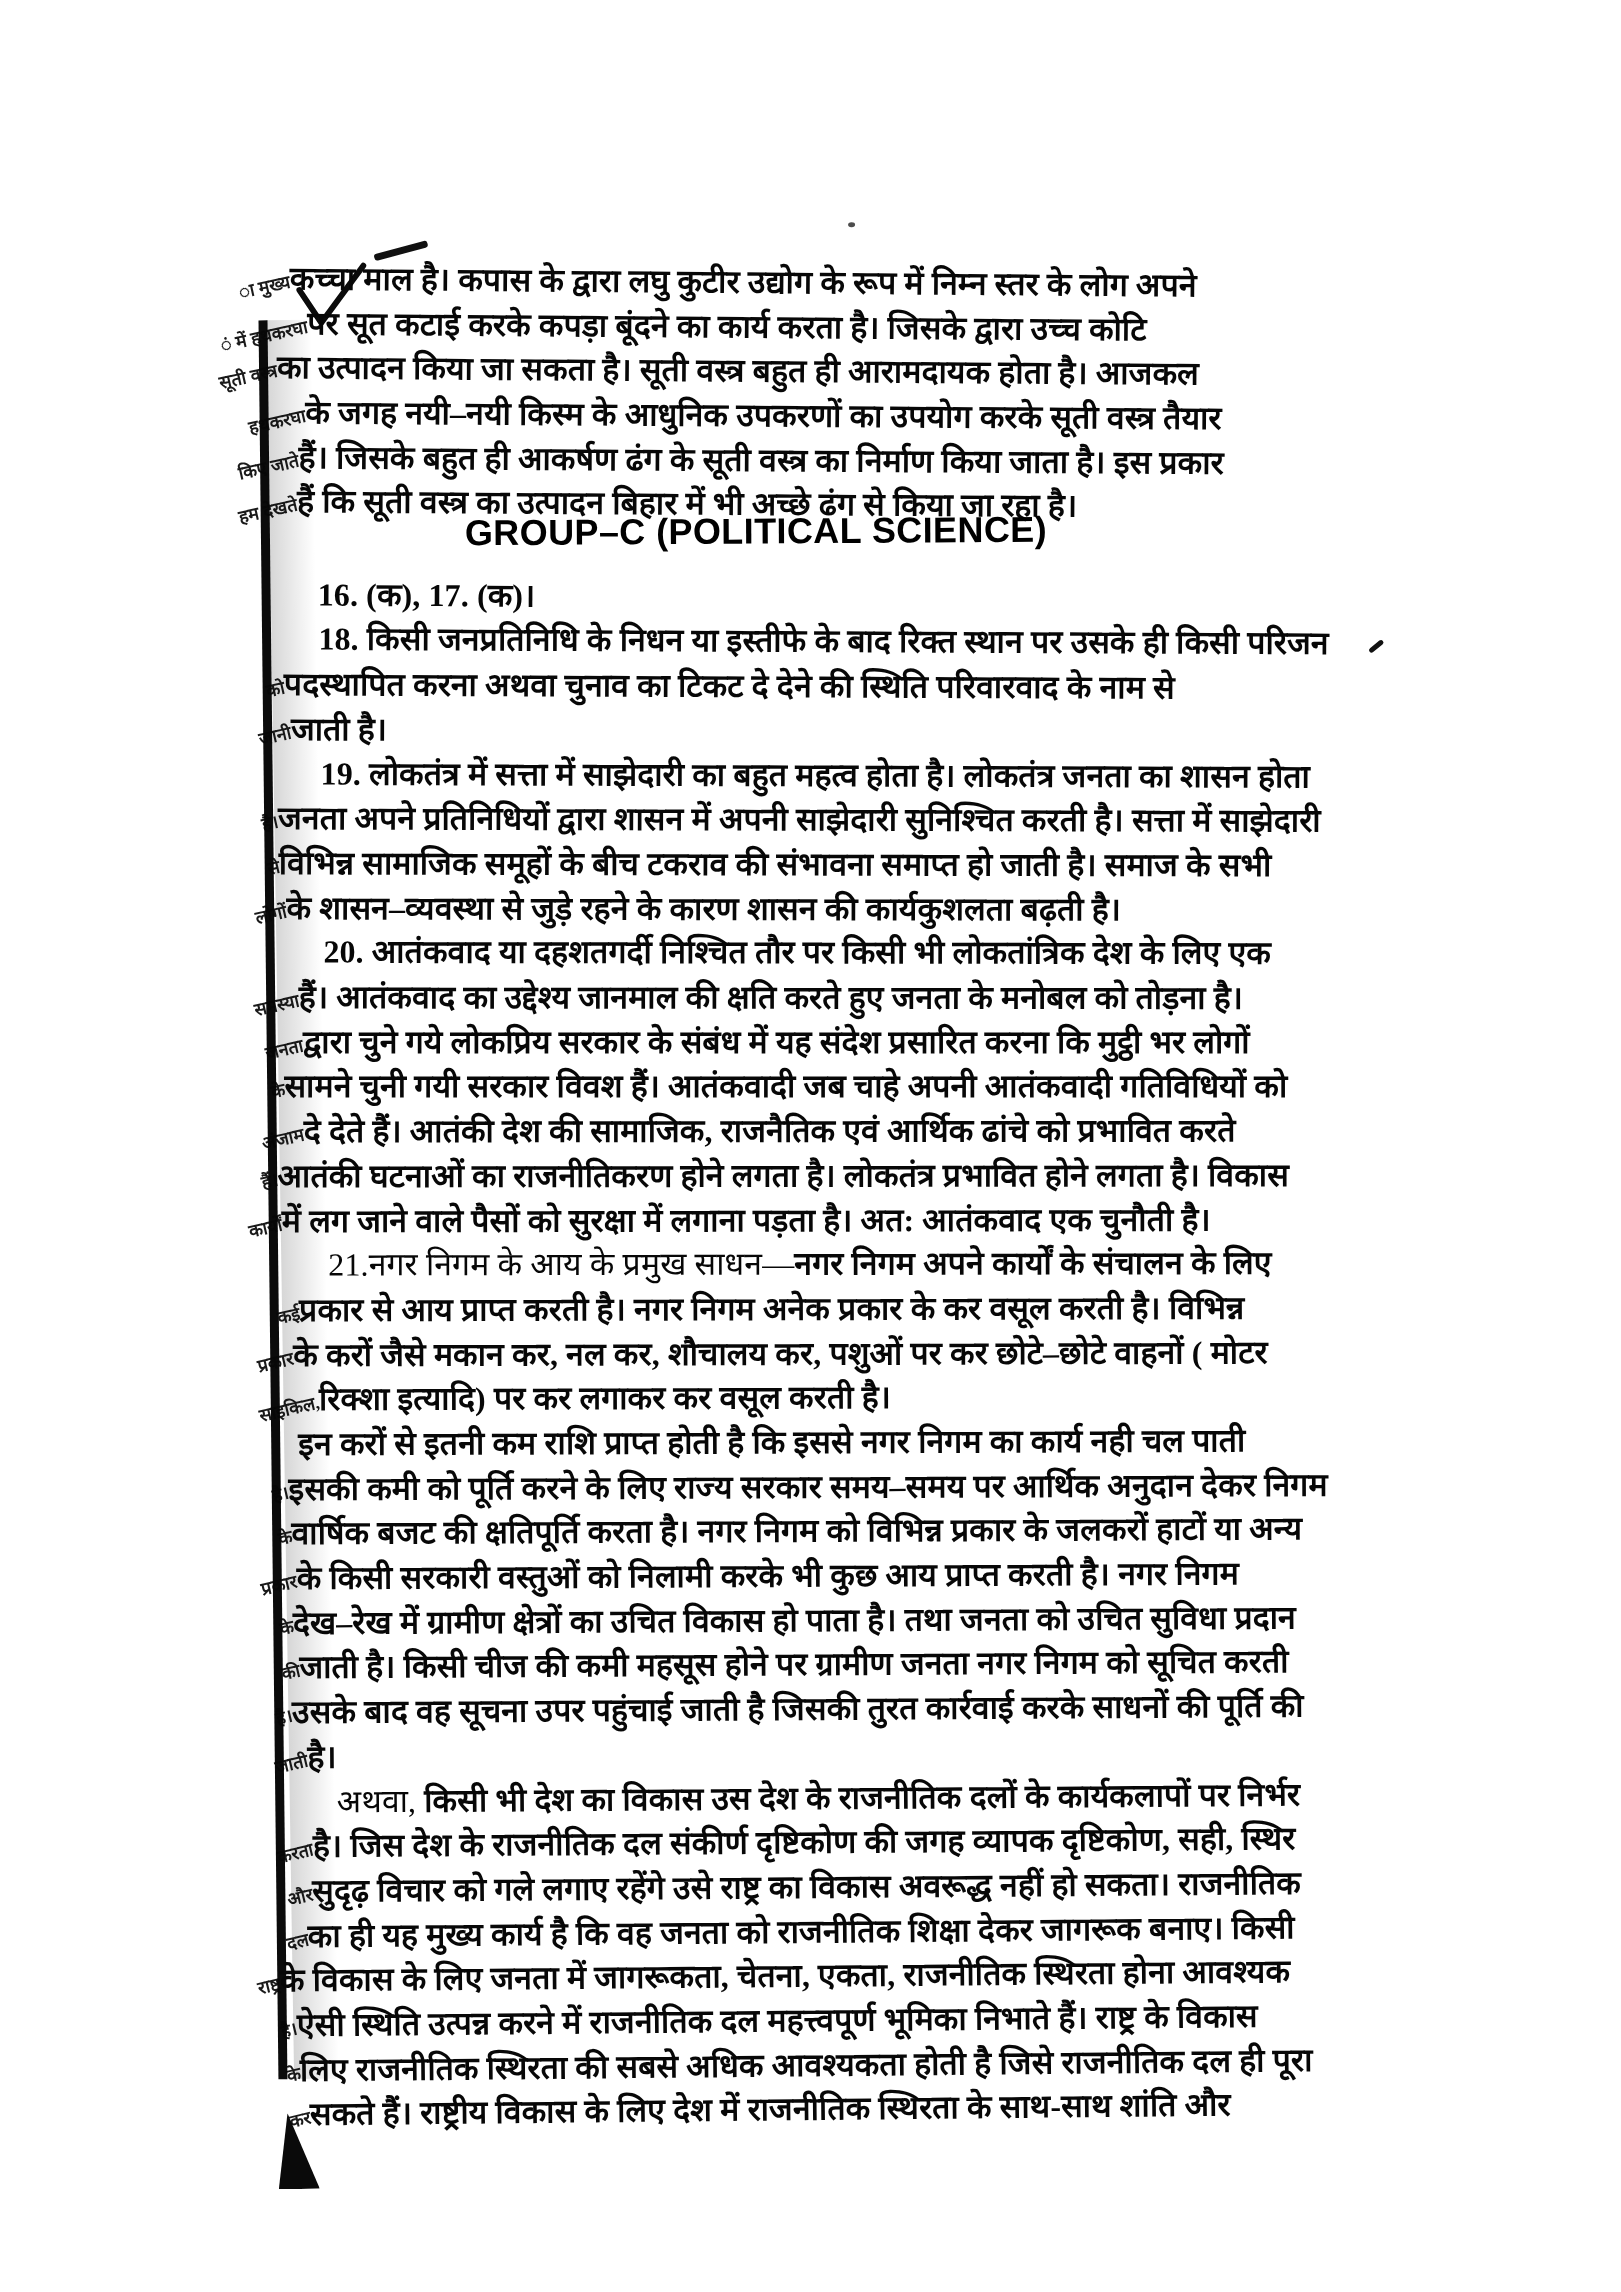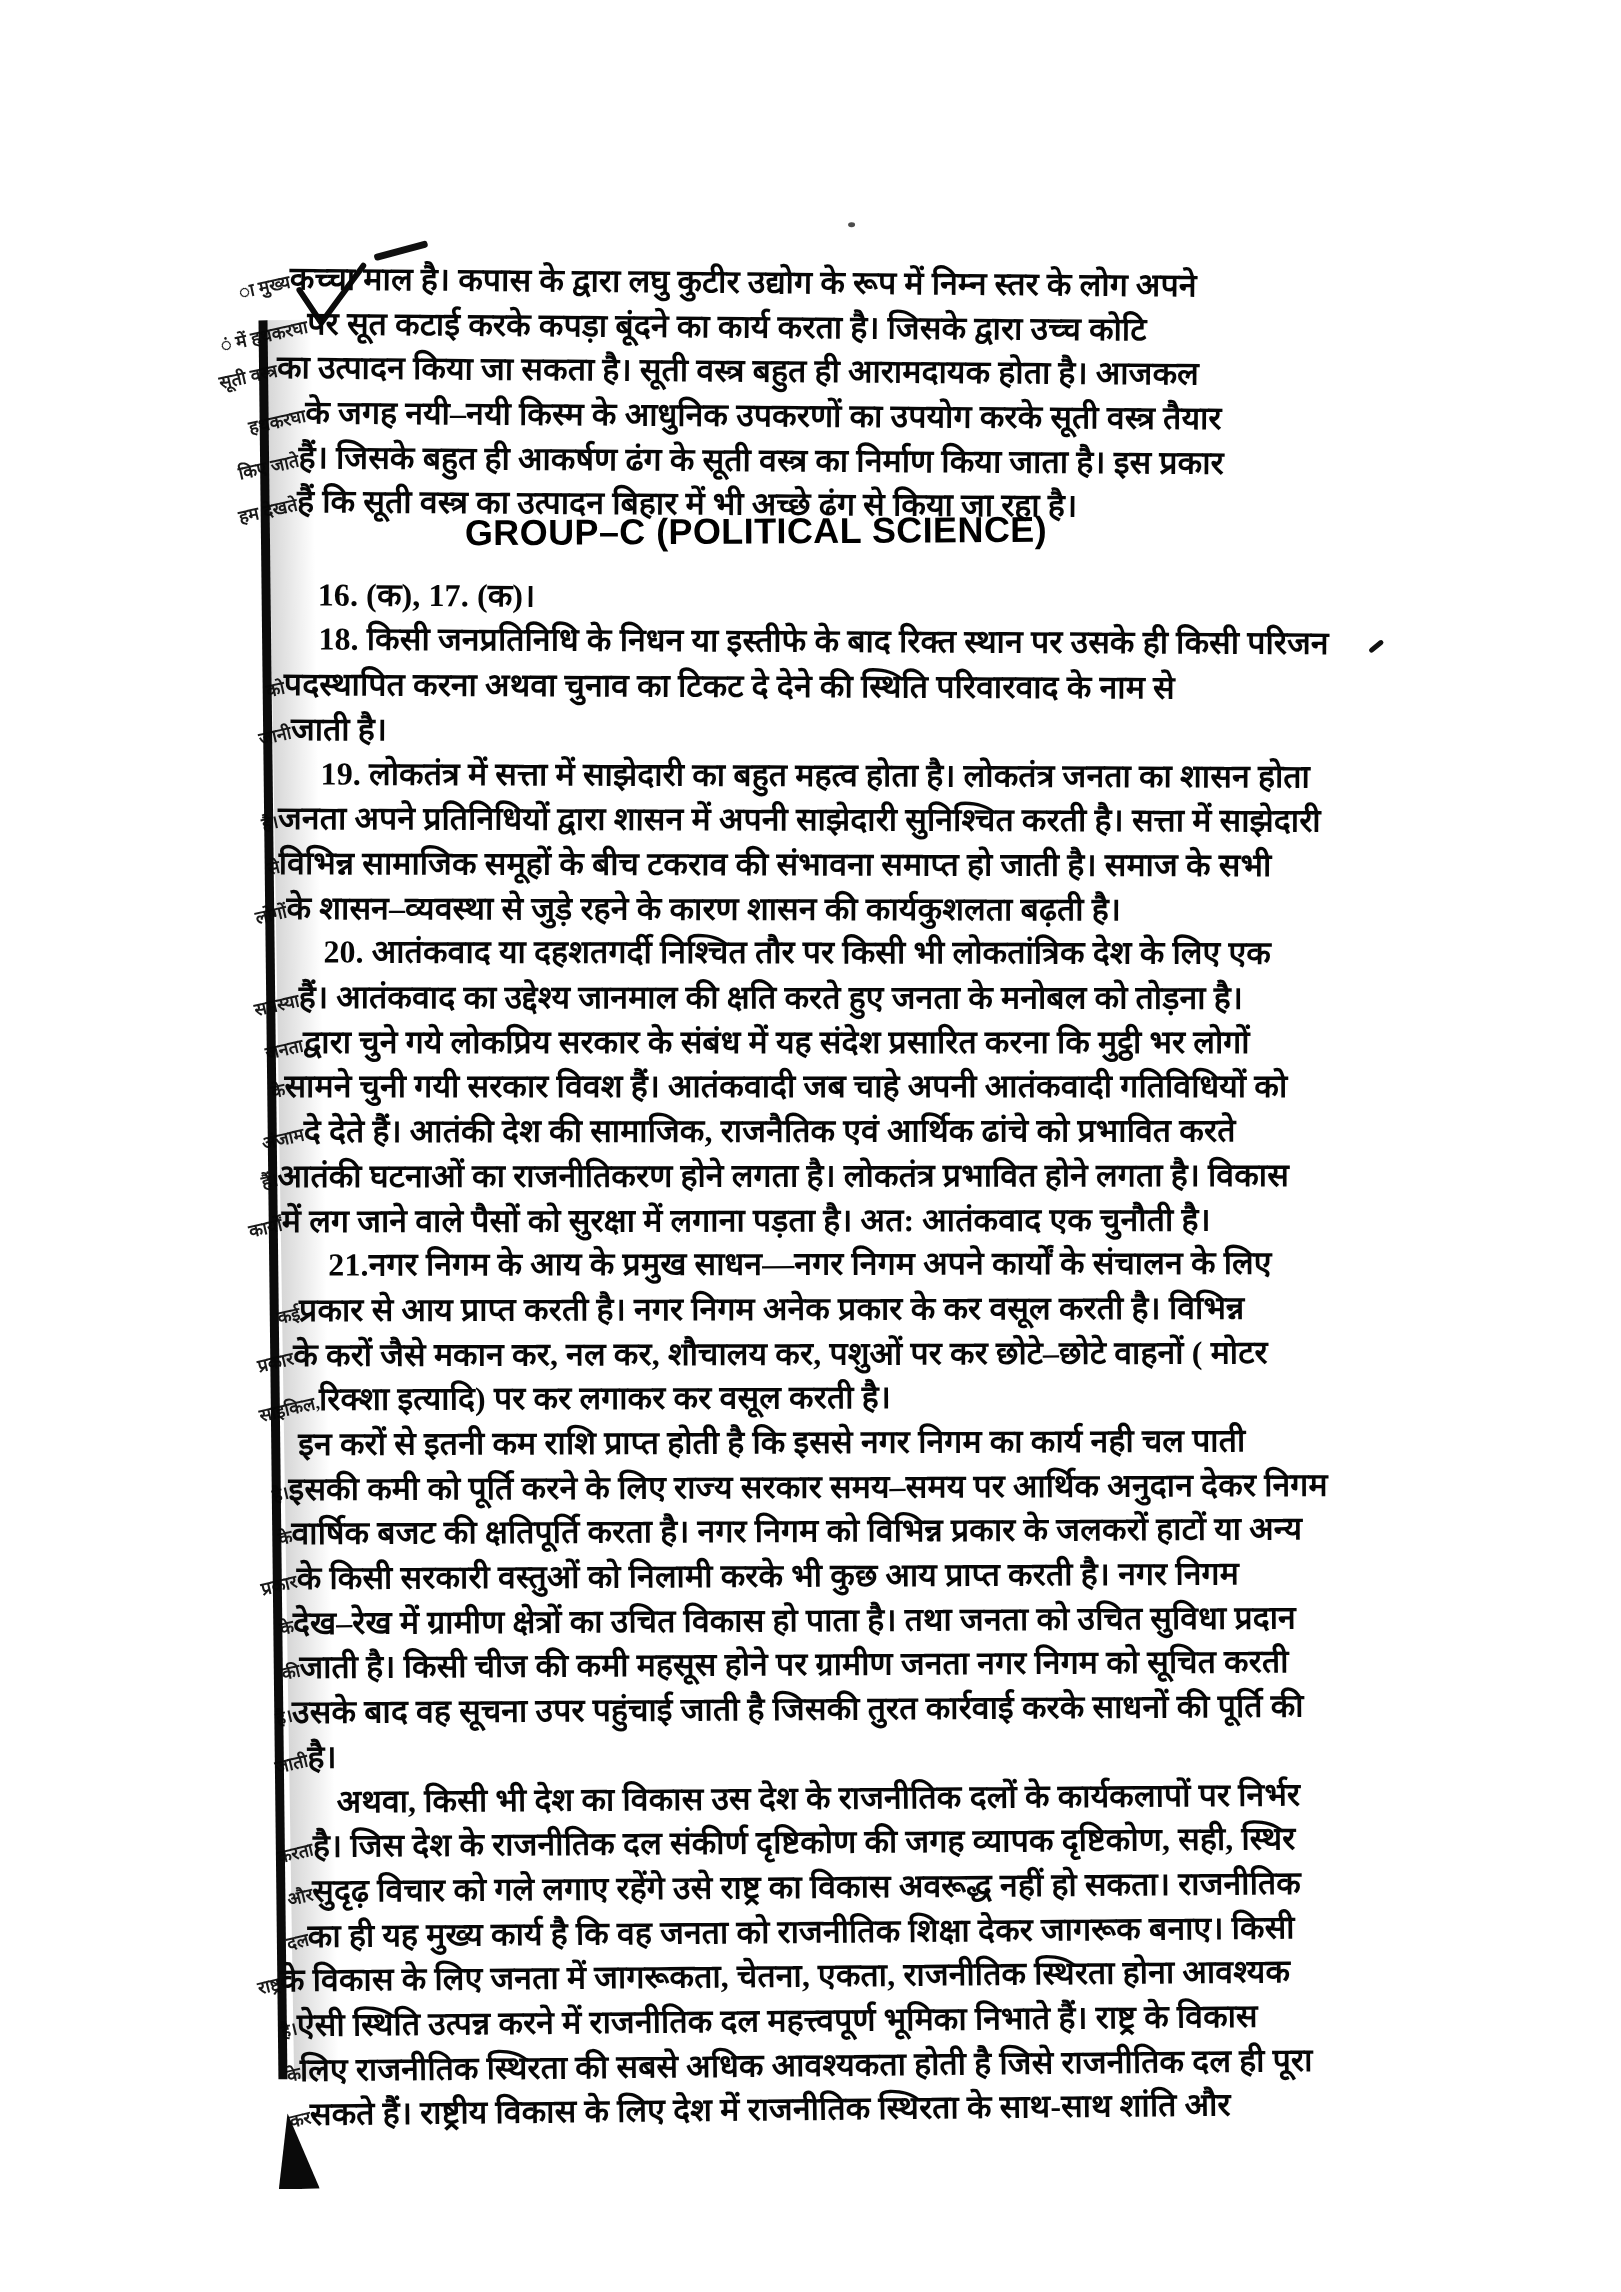--- a/index.html
+++ b/index.html
@@ -99,21 +99,21 @@
     -webkit-font-smoothing: none;
   }
   .pre {
     display: inline-block;
     transform-origin: right center;
     font-size: 22.5px;
     font-weight: 700;
     opacity: 0.92;
   }
   .bold-lead {
-    font-weight: 700;
+    font-weight: 400;
   }
   #heading-line {
     position: absolute;
     color: #000;
     font-family: "Liberation Sans", "DejaVu Sans", sans-serif;
     font-weight: 700;
     font-size: 36px;
     letter-spacing: 0.4px;
     white-space: nowrap;
     transform-origin: left center;

